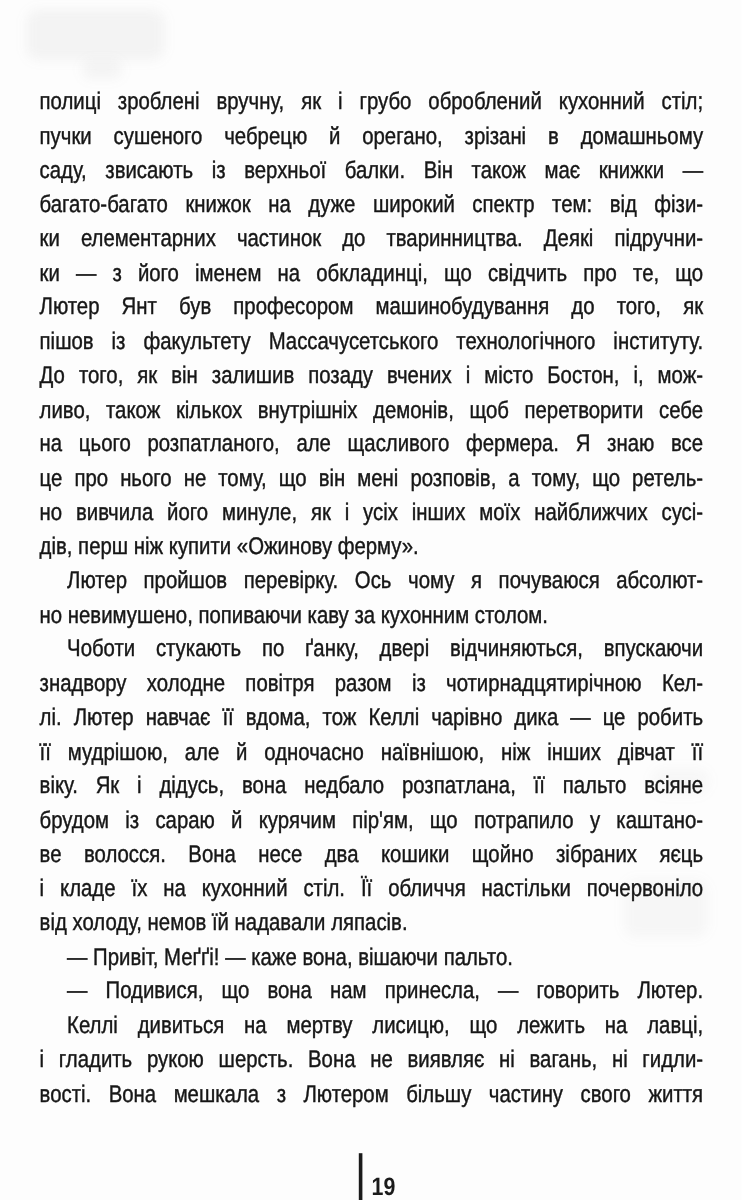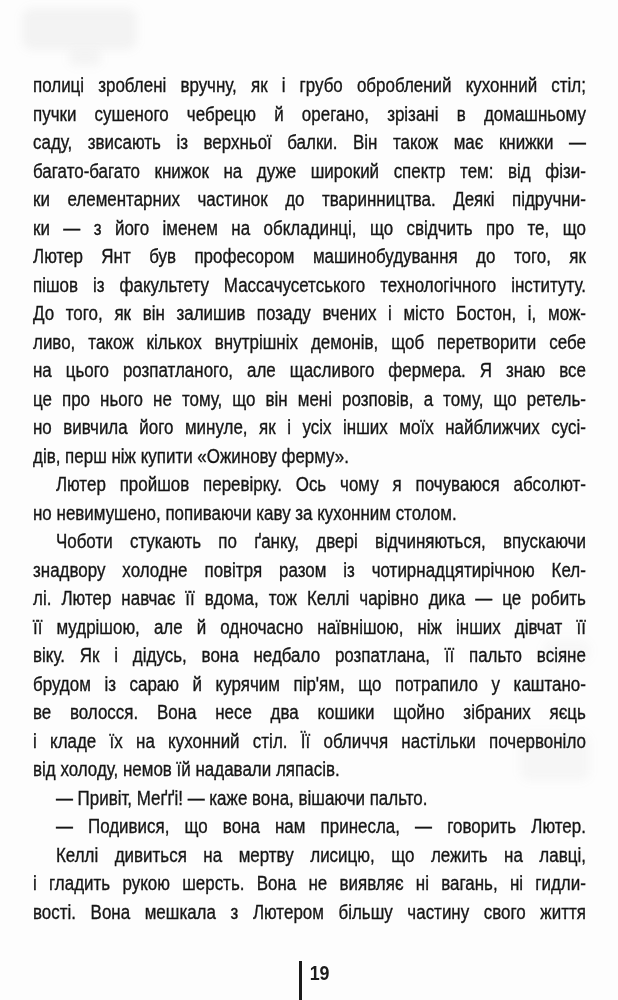--- a/index.html
+++ b/index.html
@@ -35,21 +35,21 @@
   }
   .line.ind { text-indent: 27px; }
 
   
   .footer {
     position: absolute;
     left: 299px;
     top: 961px;
     height: 39px;
     display: flex;
-    align-items: flex-start;
+    align-items: flex-end;
   }
   .footer-line {
     width: 3px;
     height: 39px;
     background: #1b1b1b;
   }
   .pagenum {
     display: inline-block;
     padding-left: 9px;
     padding-top: 2px;

